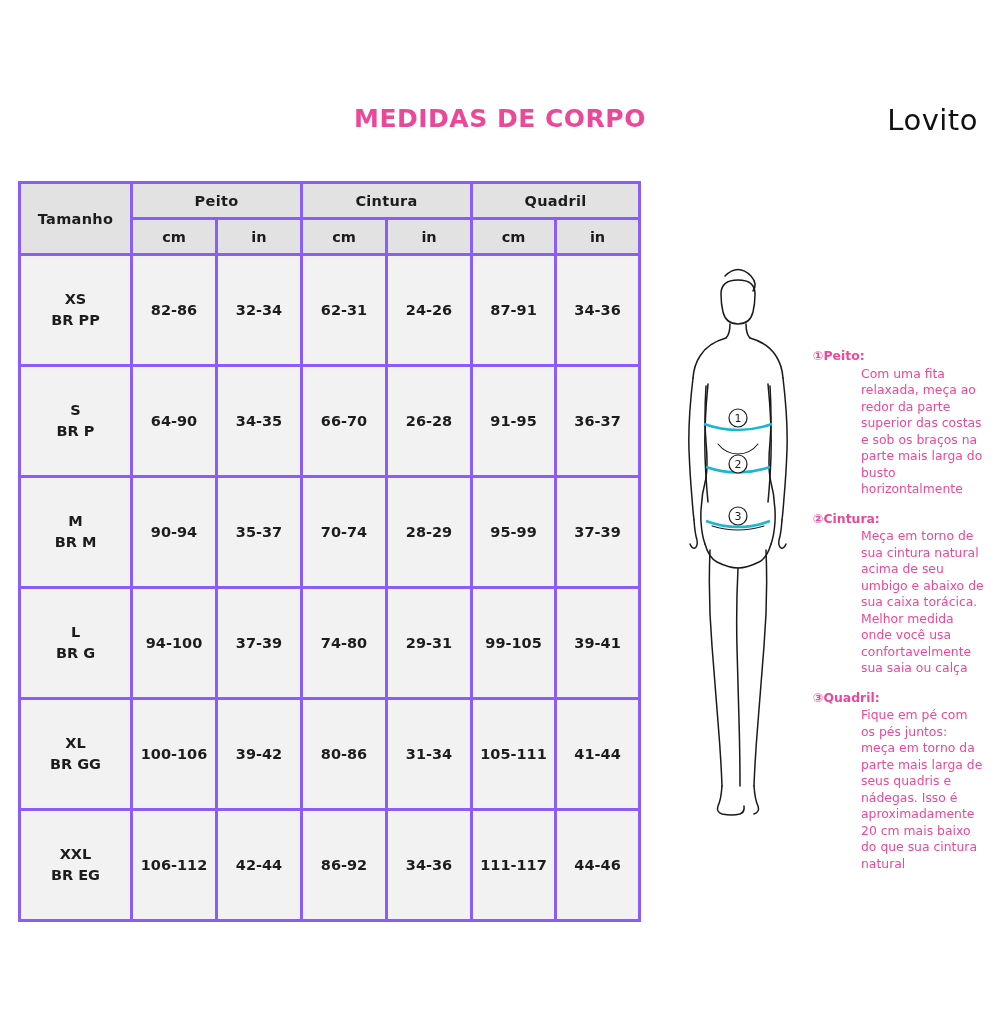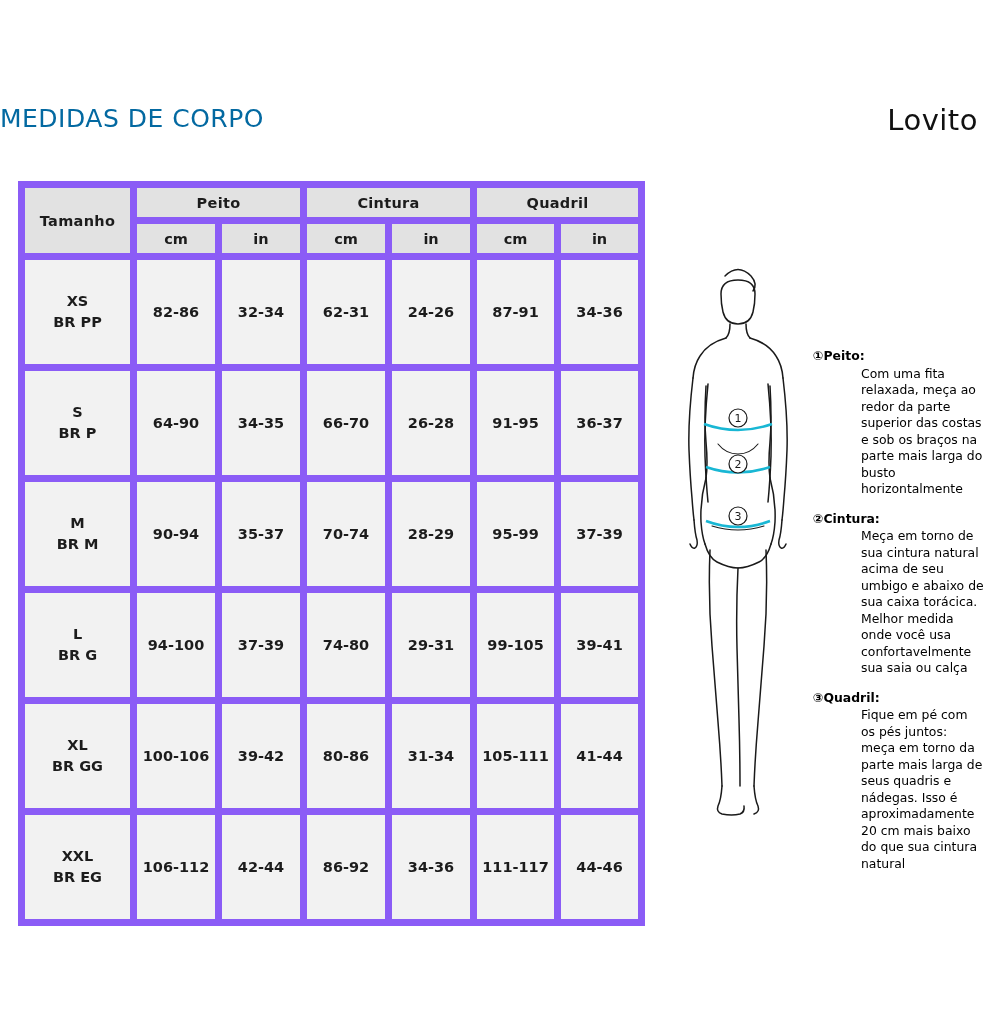--- a/index.html
+++ b/index.html
@@ -14,24 +14,25 @@
     position: relative;
     width: 1000px; height: 1025px;
     overflow: hidden;
   }
 
   
   .title {
     position: absolute;
     left: 0; top: 104px;
     width: 1000px;
+    text-align: center;
     font-size: 25px;
-    font-weight: normal;
+    font-weight: bold;
     letter-spacing: 0.5px;
-    color: #0369a1;
+    color: #ec4899;
   }
   .brand {
     position: absolute;
     right: 22px; top: 103px;
     font-size: 29px;
     font-weight: normal;
     letter-spacing: 0.5px;
     color: #111;
     font-family: "DejaVu Sans", "Liberation Sans", sans-serif;
   }
@@ -41,21 +42,21 @@
     position: absolute;
     left: 18px; top: 181px;
     width: 620px;
   }
   table.size-table {
     border-collapse: collapse;
     width: 620px;
     table-layout: fixed;
   }
   table.size-table td, table.size-table th {
-    border: 7px solid #8b5cf6;
+    border: 3px solid #8b5cf6;
     text-align: center;
     vertical-align: middle;
     font-size: 14.5px;
     font-weight: bold;
     color: #1c1c1c;
   }
   .hdr-grey { background: #e2e2e2; }
   .cell-light { background: #f2f2f2; }
   .grp-head {
     height: 31px;
@@ -85,21 +86,21 @@
     width: 180px; height: 580px;
   }
 
   
   .notes {
     position: absolute;
     left: 813px; top: 348px;
     width: 172px;
     font-size: 12.4px;
     line-height: 1.33;
-    color: #000000;
+    color: #ec4899;
   }
   .note-block { margin-bottom: 13px; }
   .note-title {
     font-weight: bold;
     display: block;
     margin-bottom: 1px;
   }
   .note-body { display: block; margin-left: 48px; }
 </style>
 </head>

